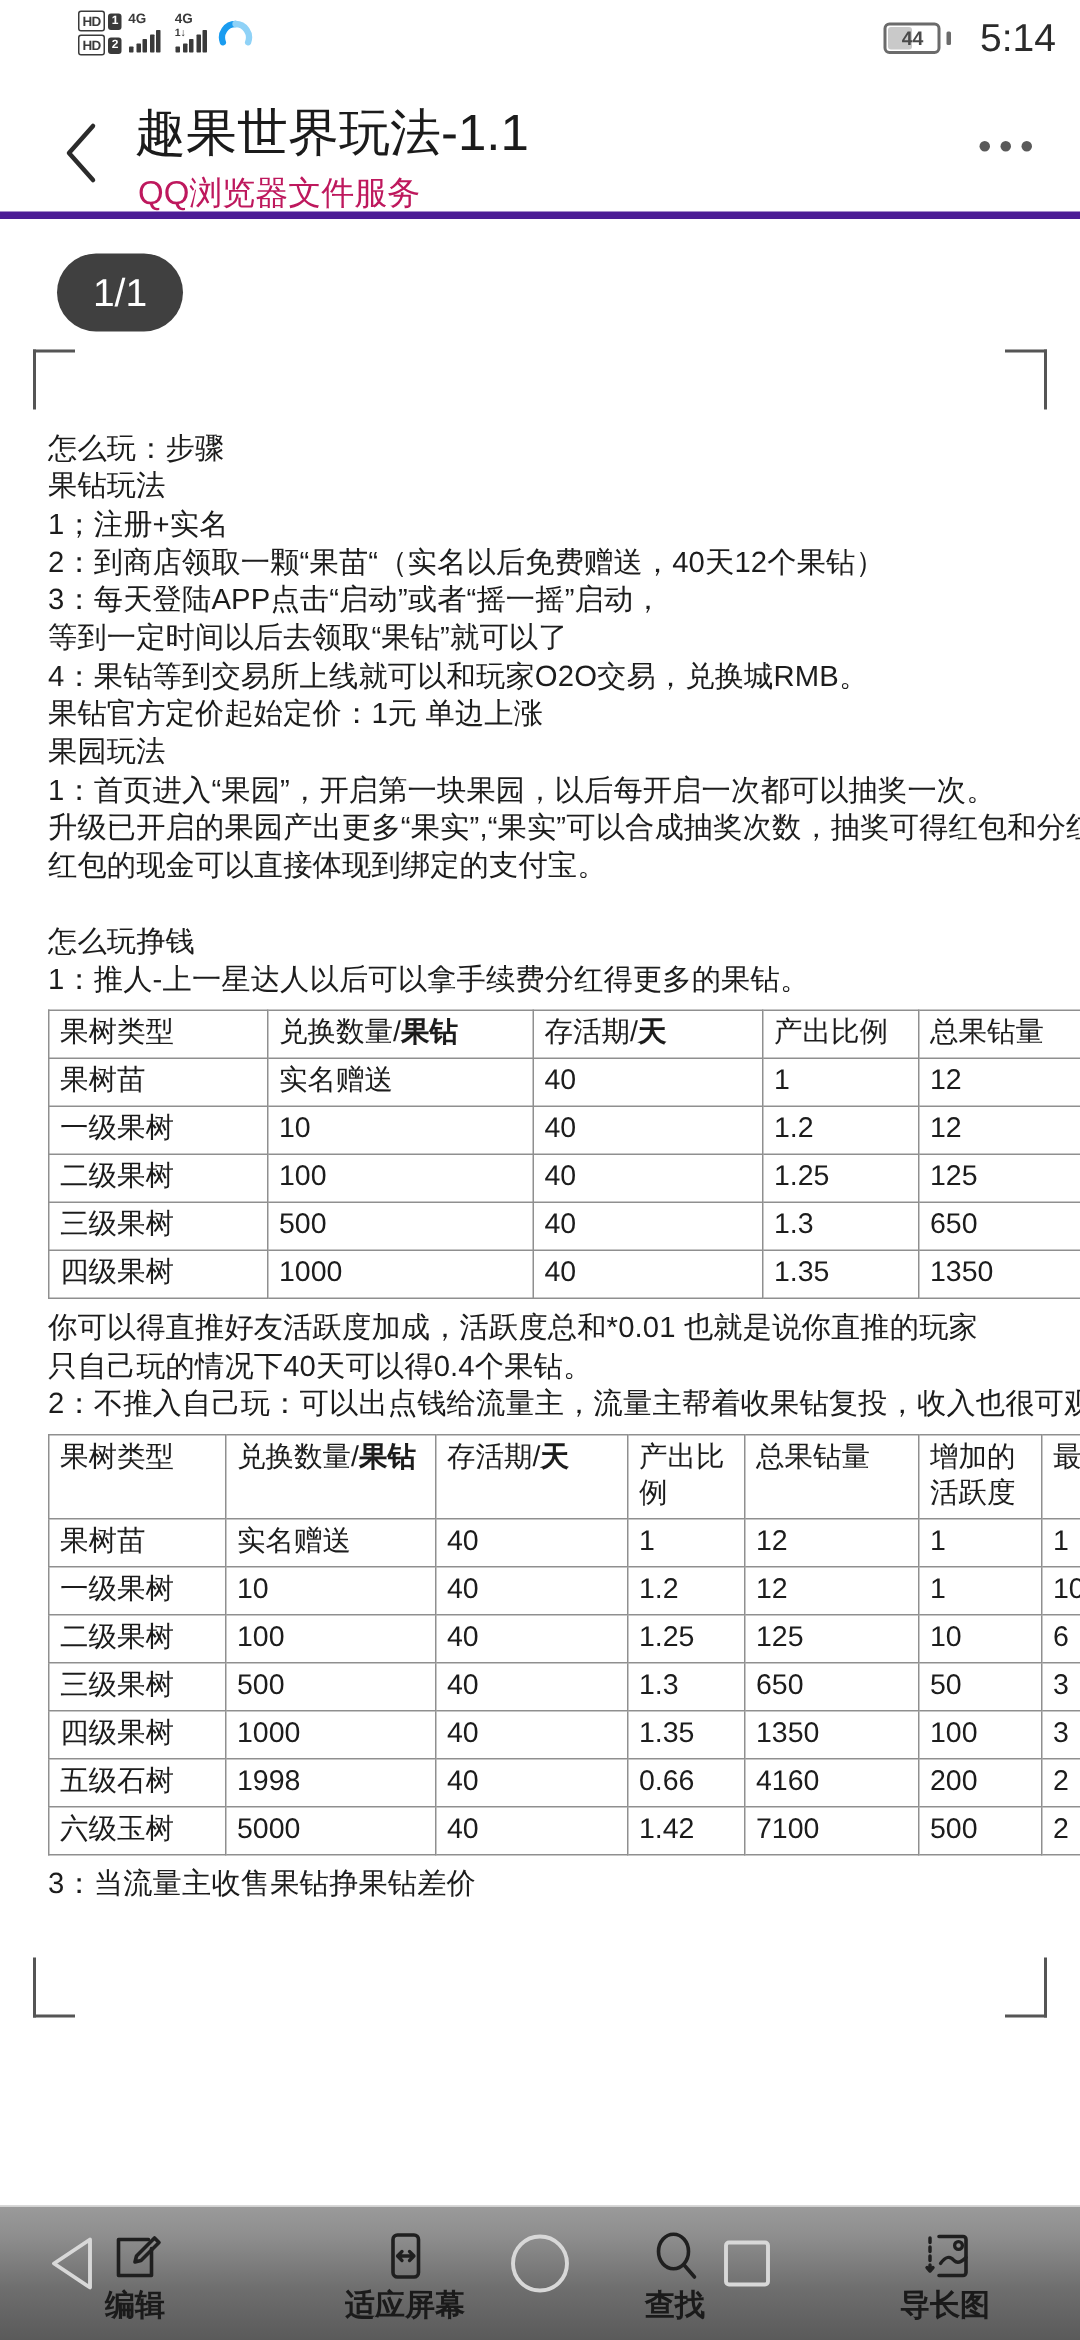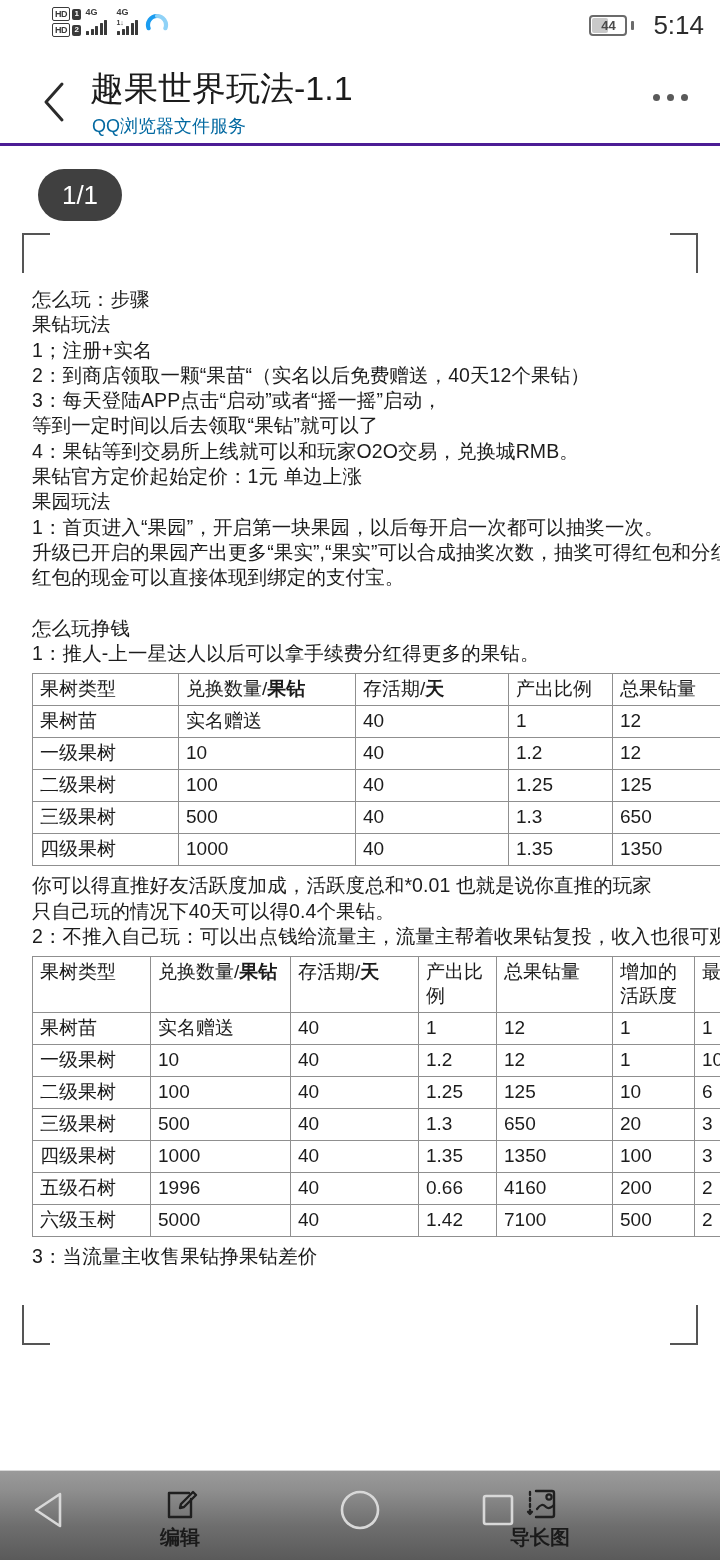--- a/index.html
+++ b/index.html
@@ -44,31 +44,31 @@
     border-radius:4px; display:flex; align-items:center; justify-content:center;
   }
   .batt-fill{ position:absolute; left:1px; top:1px; bottom:1px; width:16px; background:#c9c9c9; border-radius:2px;}
   .batt-num{ position:relative; font-size:13px; font-weight:bold; color:#4a4a4a; line-height:1;}
   .batt-tip{ width:3px; height:9px; background:#6b6b6b; border-radius:1px; margin-left:1px;}
   .clock{ font-size:26px; color:#2b2b2b; margin-left:16px; line-height:1; letter-spacing:0px;}
 
   
   .appbar{
     position:absolute; left:0; top:56px; width:720px; height:90px;
-    background:#fff; border-bottom:3px solid #4c1d95;
+    background:#fff; border-bottom:5px solid #4c1d95;
   }
   .back-arrow{ position:absolute; left:38px; top:24px; width:32px; height:44px; }
   .title{
     position:absolute; left:90px; top:10px;
     font-size:34px; color:#1b1b1b; font-weight:500; letter-spacing:0px;
     white-space:nowrap;
   }
   .subtitle{
     position:absolute; left:92px; top:58px;
-    font-size:18px; color:#0369a1; white-space:nowrap;
+    font-size:22px; color:#be185d; white-space:nowrap;
   }
   .more-dots{
     position:absolute; right:32px; top:38px;
     display:flex; gap:7px; align-items:center;
   }
   .more-dots span{ width:7px; height:7px; border-radius:50%; background:#5a5a5a; display:block;}
 
   
   .doc{
     position:absolute; left:0; top:147px; width:720px; height:1323px;
@@ -339,35 +339,35 @@
               <td>125</td>
               <td>10</td>
               <td>6</td>
             </tr>
             <tr>
               <td>三级果树</td>
               <td>500</td>
               <td>40</td>
               <td>1.3</td>
               <td>650</td>
-              <td>20</td>
+              <td>50</td>
               <td>3</td>
             </tr>
             <tr>
               <td>四级果树</td>
               <td>1000</td>
               <td>40</td>
               <td>1.35</td>
               <td>1350</td>
               <td>100</td>
               <td>3</td>
             </tr>
             <tr>
               <td>五级石树</td>
-              <td>1996</td>
+              <td>1998</td>
               <td>40</td>
               <td>0.66</td>
               <td>4160</td>
               <td>200</td>
               <td>2</td>
             </tr>
             <tr>
               <td>六级玉树</td>
               <td>5000</td>
               <td>40</td>
@@ -391,21 +391,39 @@
   <div class="tool">
     <div class="ico">
       <svg width="40" height="40" viewBox="0 0 40 40">
         <path d="M29 9 H9 V33 H31 V15" fill="none" stroke="#1f1f1f" stroke-width="2.4" stroke-linecap="round" stroke-linejoin="round"></path>
         <path d="M21 20 L33 8 L36 11 L24 23 L20 24 Z" fill="none" stroke="#1f1f1f" stroke-width="2.4" stroke-linejoin="round"></path>
       </svg>
     </div>
     <div class="lbl">编辑</div>
   </div>
 
-
+  <div class="tool">
+    <div class="ico">
+      <svg width="40" height="40" viewBox="0 0 40 40">
+        <rect x="12" y="6" width="17" height="28" rx="3" fill="none" stroke="#1f1f1f" stroke-width="2.4"></rect>
+        <path d="M15 20 H26 M15 20 L18 17 M15 20 L18 23 M26 20 L23 17 M26 20 L23 23" fill="none" stroke="#1f1f1f" stroke-width="2.2" stroke-linecap="round" stroke-linejoin="round"></path>
+      </svg>
+    </div>
+    <div class="lbl">适应屏幕</div>
+  </div>
+
+  <div class="tool">
+    <div class="ico">
+      <svg width="40" height="40" viewBox="0 0 40 40">
+        <ellipse cx="19" cy="17" rx="10" ry="11.5" fill="none" stroke="#1f1f1f" stroke-width="2.4"></ellipse>
+        <path d="M26.5 26.5 L33 34" fill="none" stroke="#1f1f1f" stroke-width="2.4" stroke-linecap="round"></path>
+      </svg>
+    </div>
+    <div class="lbl">查找</div>
+  </div>
 
   <div class="tool">
     <div class="ico">
       <svg width="40" height="40" viewBox="0 0 40 40">
         <path d="M16 7 H32 A2 2 0 0 1 34 9 V31 A2 2 0 0 1 32 33 H16" fill="none" stroke="#1f1f1f" stroke-width="2.4" stroke-linecap="round"></path>
         <circle cx="29" cy="13" r="2.6" fill="none" stroke="#1f1f1f" stroke-width="2.2"></circle>
         <path d="M17 25 Q22 18 26 23 Q29 26 34 21" fill="none" stroke="#1f1f1f" stroke-width="2.2" stroke-linecap="round"></path>
         <path d="M10 8 V30 M10 30 L6.5 26 M10 30 L13.5 26" fill="none" stroke="#1f1f1f" stroke-width="2.3" stroke-linecap="round" stroke-linejoin="round" stroke-dasharray="3 3"></path>
       </svg>
     </div>

